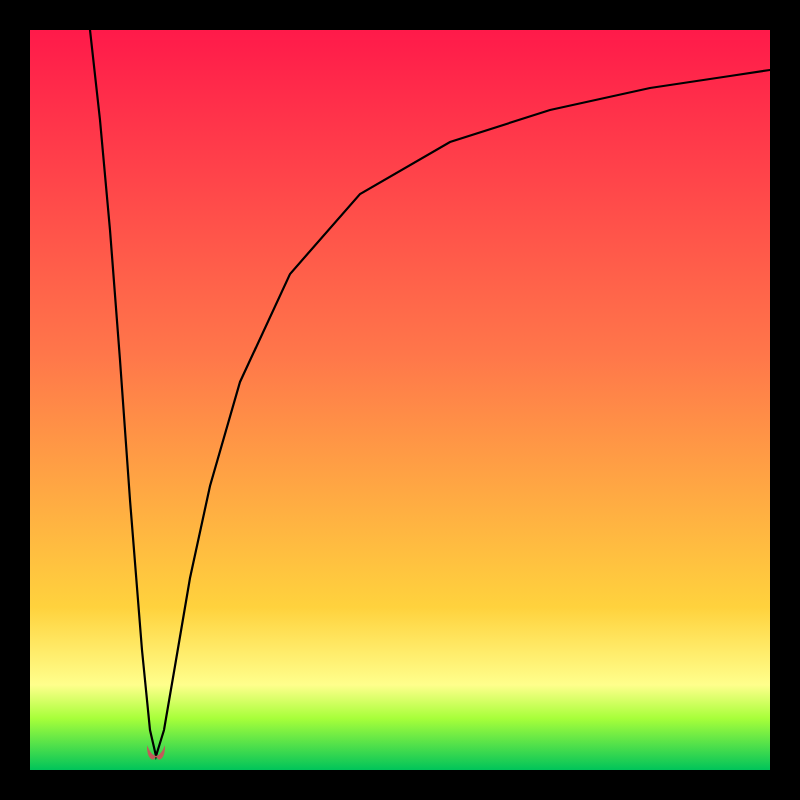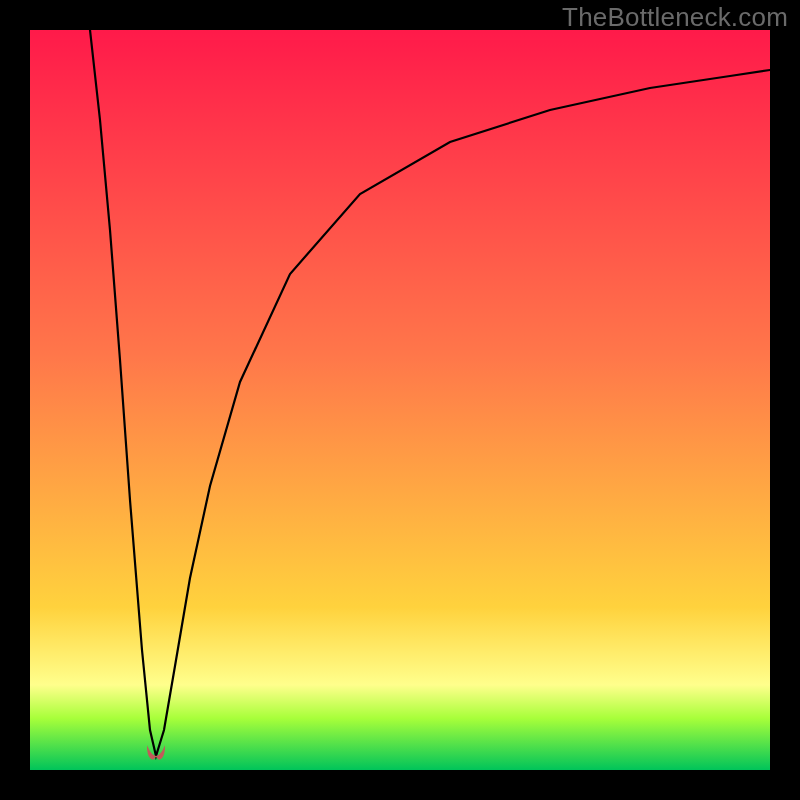--- a/index.html
+++ b/index.html
@@ -33,21 +33,20 @@
     width: 740px;
     height: 740px;
     overflow: hidden;
   }
   svg { display: block; }
 </style>
 </head>
 <body>
 
 <div class="frame">
-  <div class="watermark">TheBottleneck.com</div>
   <div class="plot">
     <svg width="740" height="740" viewBox="0 0 740 740" xmlns="http://www.w3.org/2000/svg">
       <defs>
         <linearGradient id="bg-grad" x1="0" y1="0" x2="0" y2="1">
 
         <stop offset="0%" stop-color="#ff1a4a"></stop>
             <stop offset="44%" stop-color="#ff774a"></stop>
             <stop offset="78%" stop-color="#ffd23d"></stop>
             <stop offset="88.5%" stop-color="#ffff8c"></stop>
             <stop offset="93%" stop-color="#a8ff3a"></stop>

